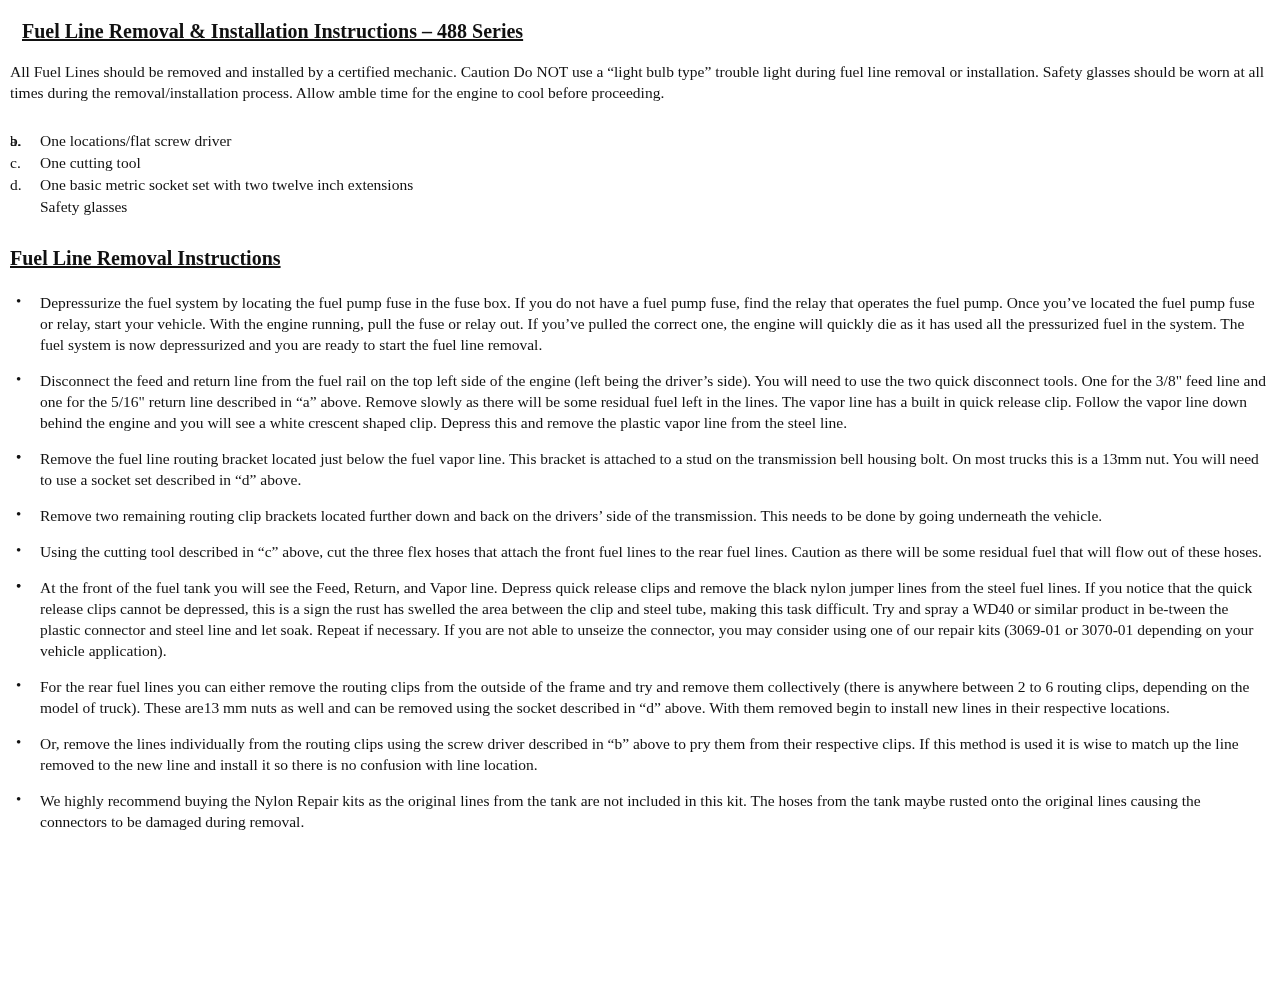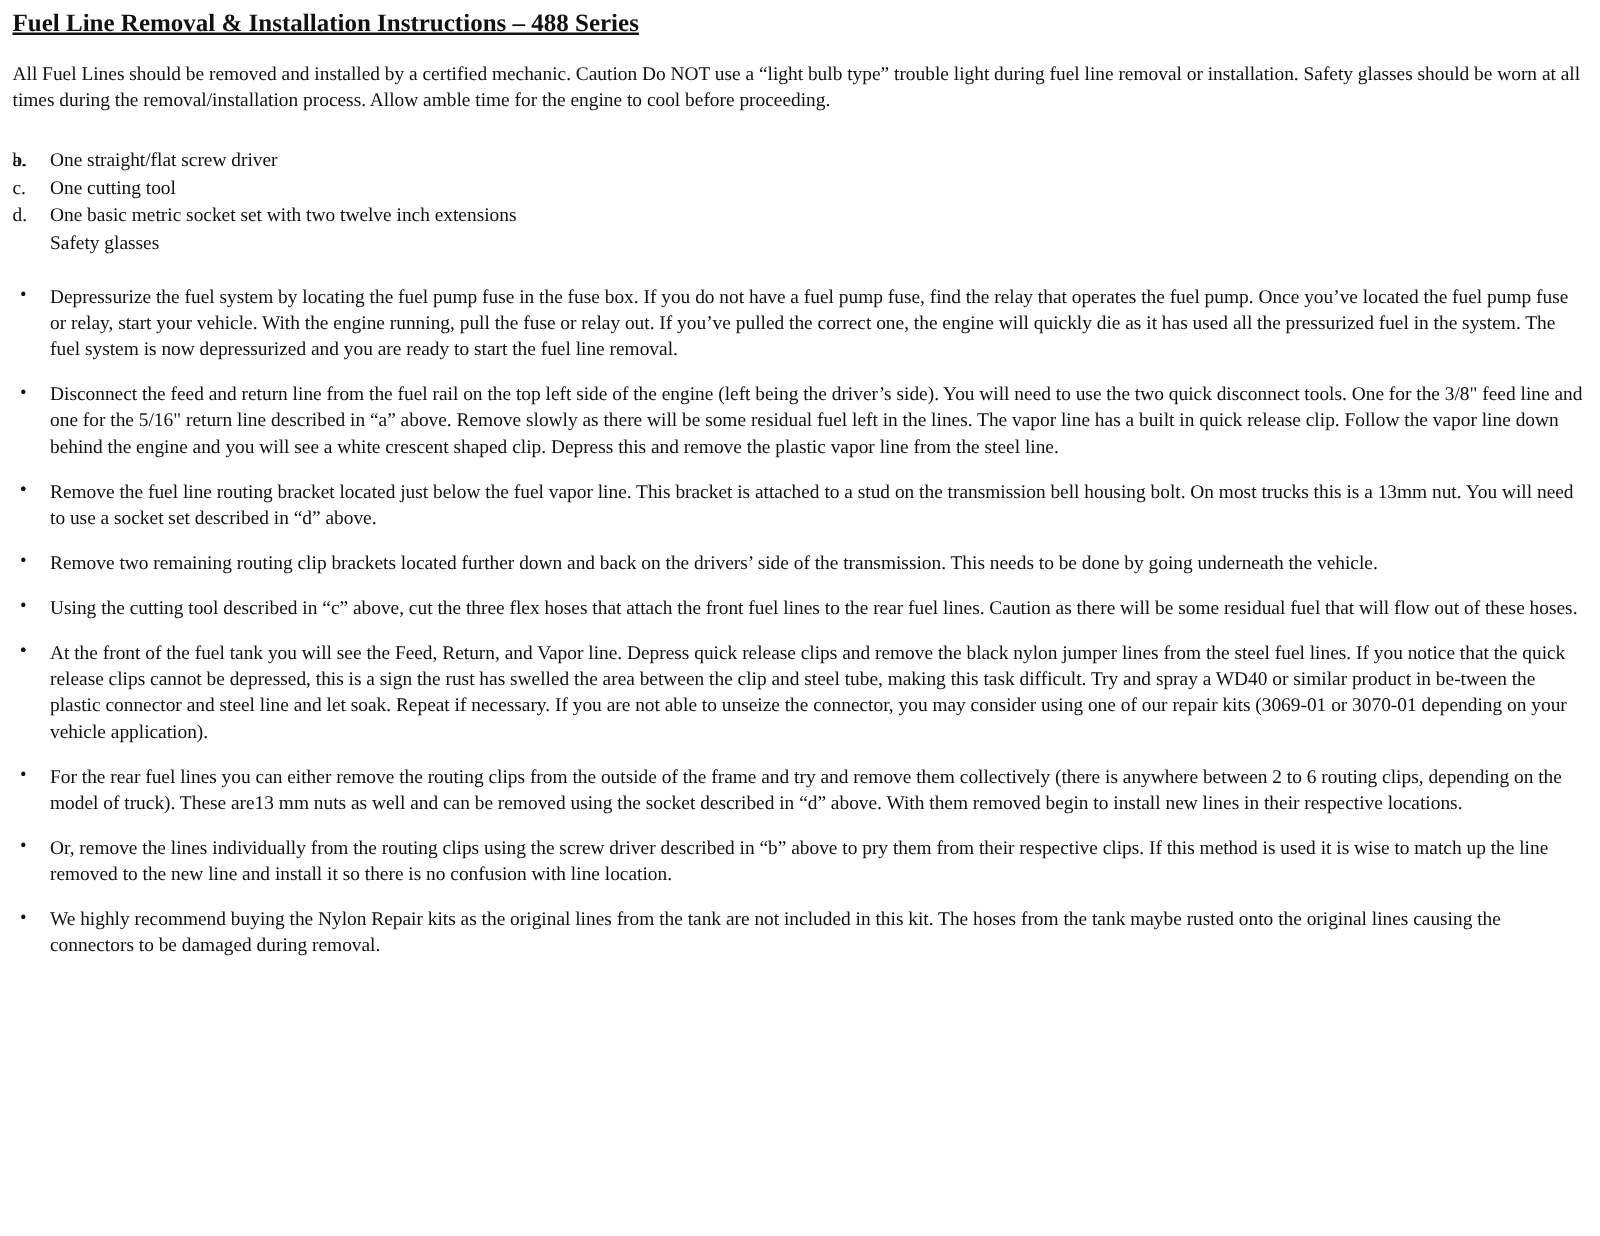--- a/index.html
+++ b/index.html
@@ -15,21 +15,21 @@
     background: #ffffff;
     color: #111111;
     font-family: "Liberation Serif", "DejaVu Serif", serif;
     font-size: 15.5px;
     line-height: 21px;
   }
   .doc-title {
     font-size: 20px;
     font-weight: bold;
     text-decoration: underline;
-    margin: 0;
+    margin: 12px;
     padding-top: 2px;
     line-height: 26px;
   }
   .intro {
     margin: 17px 0 0 0;
   }
   .tools-intro {
     margin: 23px 0 0 0;
   }
   .tools-list {
@@ -81,33 +81,34 @@
 
   <p class="intro">All Fuel Lines should be removed and installed by a certified mechanic. Caution Do NOT use a “light bulb type” trouble light during fuel line removal or installation. Safety glasses should be worn at all times during the removal/installation process. Allow amble time for the engine to cool before proceeding.</p>
 
 
   <div class="tools-list">
     <div class="tool-item">
       <span class="tool-marker">a.</span>
     </div>
     <div class="tool-item">
       <span class="tool-marker">b.</span>
-      <span>One straight/flat screw driver</span>
+      <span>One locations/flat screw driver</span>
     </div>
     <div class="tool-item">
       <span class="tool-marker">c.</span>
       <span>One cutting tool</span>
     </div>
     <div class="tool-item">
       <span class="tool-marker">d.</span>
       <span>One basic metric socket set with two twelve inch extensions</span>
       <div class="tool-extra">Safety glasses</div>
     </div>
   </div>
 
+  <h2 class="section-heading">Fuel Line Removal Instructions</h2>
 
   <ul class="steps-list">
     <li class="step-item">
       <span class="step-bullet">•</span>
       <span>Depressurize the fuel system by locating the fuel pump fuse in the fuse box. If you do not have a fuel pump fuse, find the relay that operates the fuel pump. Once you’ve located the fuel pump fuse or relay, start your vehicle. With the engine running, pull the fuse or relay out. If you’ve pulled the correct one, the engine will quickly die as it has used all the pressurized fuel in the system. The fuel system is now depressurized and you are ready to start the fuel line removal.</span>
     </li>
     <li class="step-item">
       <span class="step-bullet">•</span>
       <span>Disconnect the feed and return line from the fuel rail on the top left side of the engine (left being the driver’s side). You will need to use the two quick disconnect tools. One for the 3/8" feed line and one for the 5/16" return line described in “a” above. Remove slowly as there will be some residual fuel left in the lines. The vapor line has a built in quick release clip. Follow the vapor line down behind the engine and you will see a white crescent shaped clip. Depress this and remove the plastic vapor line from the steel line.</span>
     </li>

